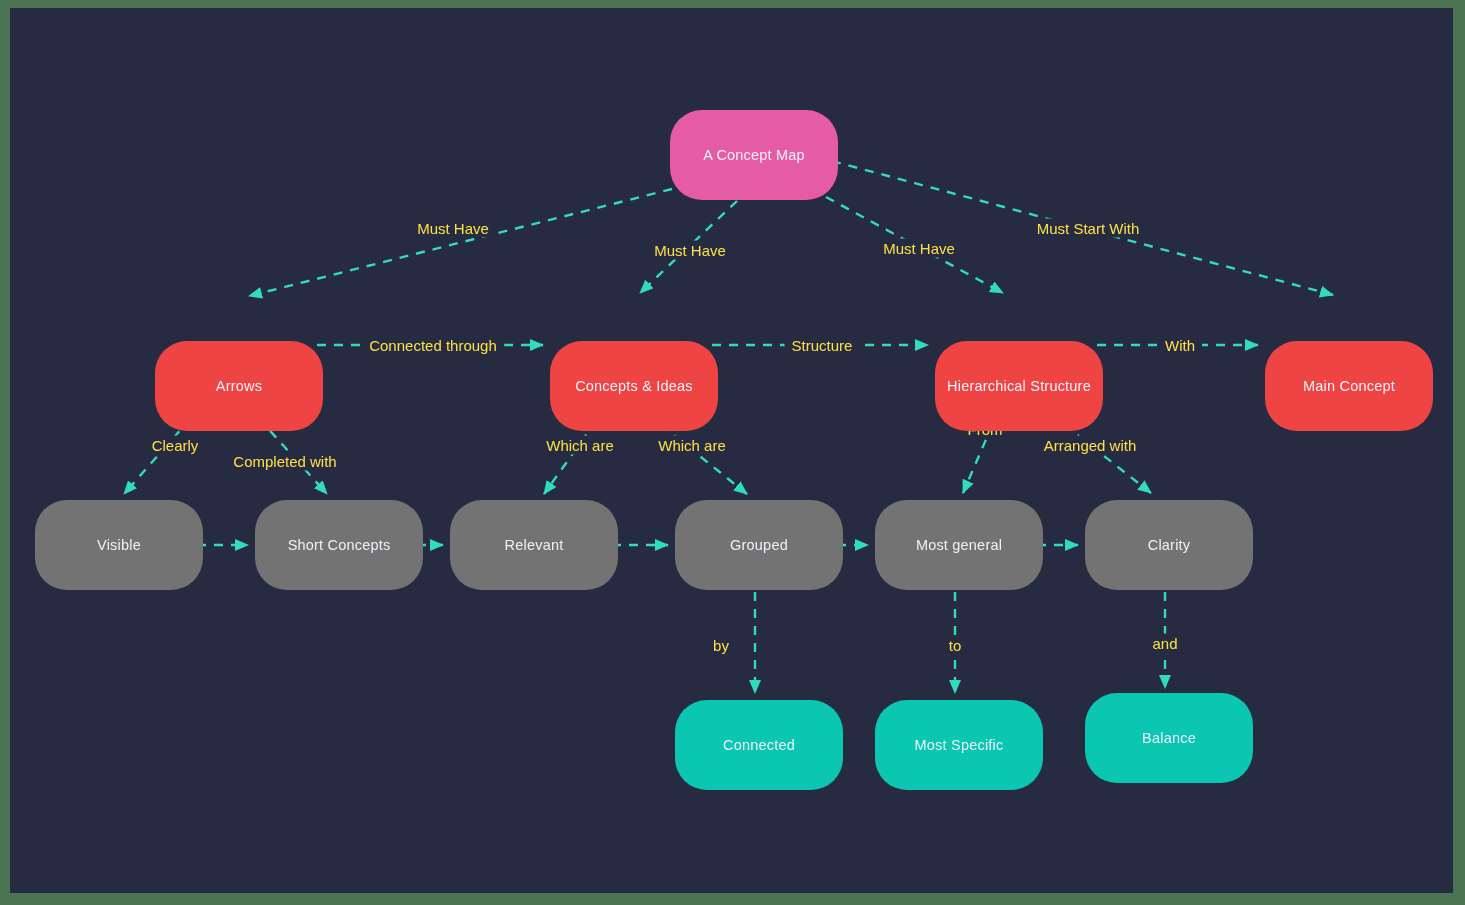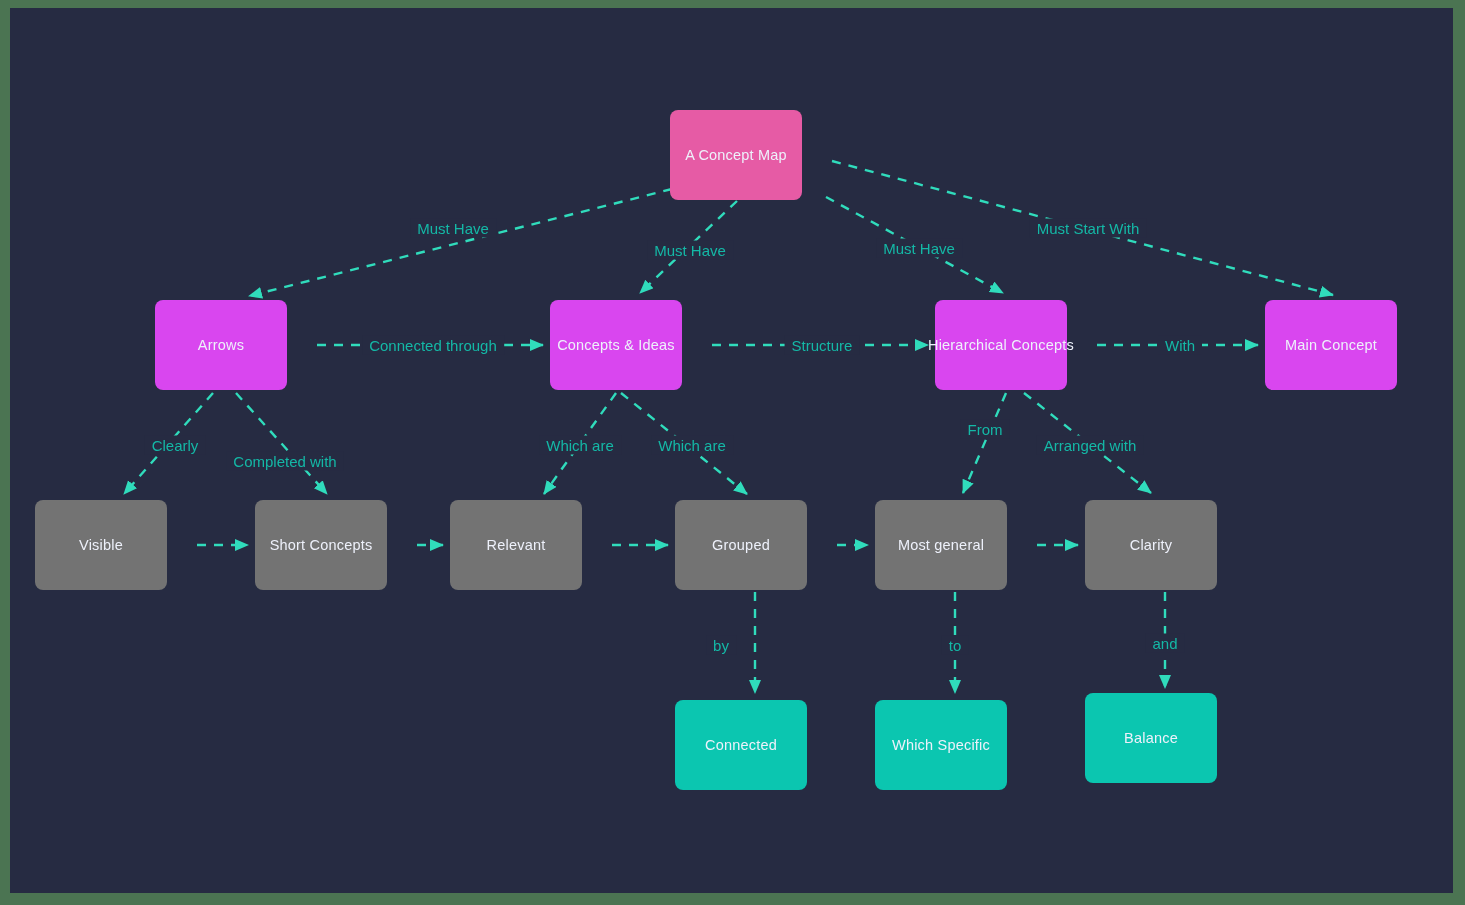--- a/index.html
+++ b/index.html
@@ -10,32 +10,32 @@
   }
   .canvas {
     position:absolute; left:10px; top:8px; width:1443px; height:885px;
     background:#262b42;
   }
   svg.edges { position:absolute; left:0; top:0; pointer-events:none; }
   svg.edges line {
     stroke:#30dcbc; stroke-width:2.4; stroke-dasharray:9 8; fill:none;
   }
   .node {
-    position:absolute; width:132px; height:90px; border-radius:8px;
+    position:absolute; width:168px; height:90px; border-radius:32px;
     display:flex; align-items:center; justify-content:center;
     color:#eef1fb; font-size:14.5px; white-space:nowrap; letter-spacing:.2px;
     cursor:default;
   }
   .node.root { background:#e65ba5; }
-  .node.l2   { background:#d946ef; }
+  .node.l2   { background:#ef4444;margin-top:41px; }
   .node.l3   { background:#737373; }
   .node.l4   { background:#0bc6b0; }
   .edge-label {
     position:absolute; transform:translate(-50%,-50%);
-    background:#262b42; color:#14b8a6; font-size:15px;
+    background:#262b42; color:#fde047; font-size:15px;
     padding:1px 7px; white-space:nowrap;
   }
 </style>
 </head>
 <body>
 
 <div class="canvas"></div>
 
 <svg class="edges" width="1465" height="905" viewBox="0 0 1465 905">
   <defs>
@@ -79,23 +79,23 @@
 <span class="edge-label" style="left:692px;top:445px">Which are</span>
 <span class="edge-label" style="left:985px;top:429px">From</span>
 <span class="edge-label" style="left:1090px;top:445px">Arranged with</span>
 <span class="edge-label" style="left:721px;top:645px">by</span>
 <span class="edge-label" style="left:955px;top:645px">to</span>
 <span class="edge-label" style="left:1165px;top:643px">and</span>
 
 <div class="node root" style="left:670px;top:110px">A Concept Map</div>
 <div class="node l2" style="left:155px;top:300px">Arrows</div>
 <div class="node l2" style="left:550px;top:300px">Concepts &amp; Ideas</div>
-<div class="node l2" style="left:935px;top:300px">Hierarchical Concepts</div>
+<div class="node l2" style="left:935px;top:300px">Hierarchical Structure</div>
 <div class="node l2" style="left:1265px;top:300px">Main Concept</div>
 <div class="node l3" style="left:35px;top:500px">Visible</div>
 <div class="node l3" style="left:255px;top:500px">Short Concepts</div>
 <div class="node l3" style="left:450px;top:500px">Relevant</div>
 <div class="node l3" style="left:675px;top:500px">Grouped</div>
 <div class="node l3" style="left:875px;top:500px">Most general</div>
 <div class="node l3" style="left:1085px;top:500px">Clarity</div>
 <div class="node l4" style="left:675px;top:700px">Connected</div>
-<div class="node l4" style="left:875px;top:700px">Which Specific</div>
+<div class="node l4" style="left:875px;top:700px">Most Specific</div>
 <div class="node l4" style="left:1085px;top:693px">Balance</div>
 
 </body></html>

